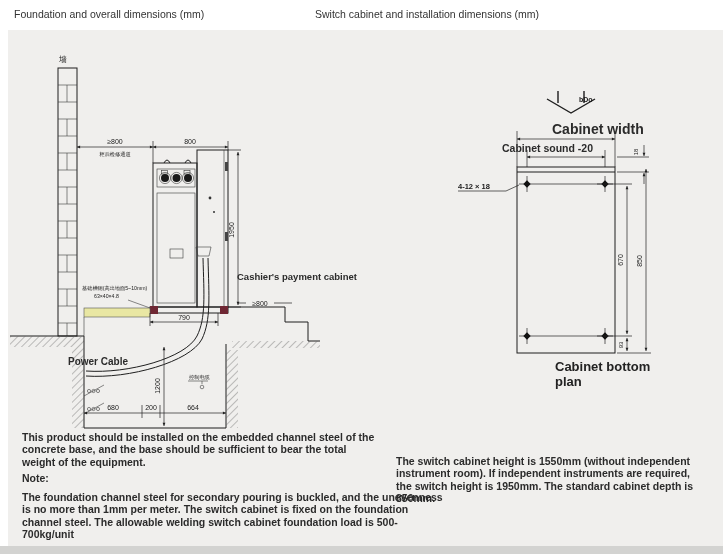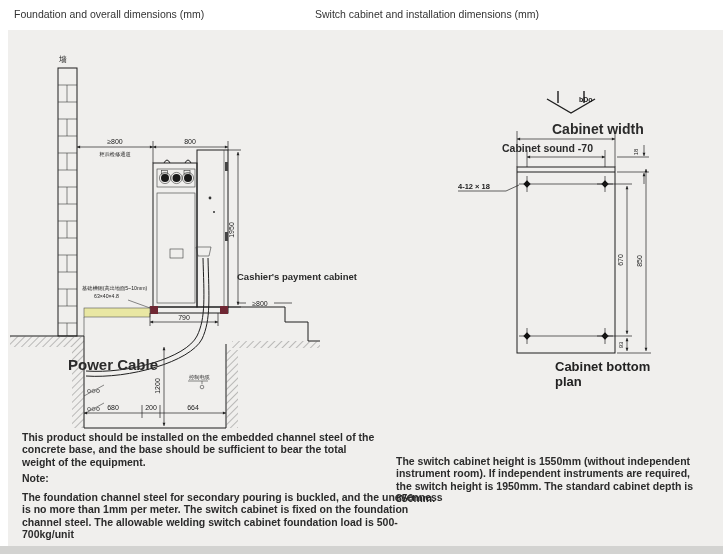--- a/index.html
+++ b/index.html
@@ -215,21 +215,21 @@
     <text class="dim" x="642" y="261" text-anchor="middle" transform="rotate(-90 642 261)">850</text>
   </g>
 
   <g>
     <line class="dl" x1="627" y1="338" x2="627" y2="351" marker-start="url(#ma)" marker-end="url(#ma)"></line>
     <text class="dimsm" x="623" y="345" text-anchor="middle" transform="rotate(-90 623 345)">93</text>
   </g>
 </svg>
 
 <div class="lbl" style="left:237px;top:271px;font-size:9.5px;font-weight:600;">Cashier's payment cabinet</div>
-<div class="lbl" style="left:68px;top:356px;font-size:15px;font-weight:600;">Power Cable</div>
+<div class="lbl" style="left:68px;top:356px;font-size:10px;font-weight:600;">Power Cable</div>
 <div class="lbl" style="left:552px;top:121px;font-size:14px;font-weight:700;">Cabinet width</div>
-<div class="lbl" style="left:502px;top:142px;font-size:10.5px;font-weight:700;">Cabinet sound -70</div>
+<div class="lbl" style="left:502px;top:142px;font-size:10.5px;font-weight:700;">Cabinet sound -20</div>
 <div class="para caption" style="left:555px;top:360px;width:125px;">Cabinet bottom plan</div>
 
 <div class="para" style="left:22px;top:431px;width:356px;">This product should be installed on the embedded channel steel of the concrete base, and the base should be sufficient to bear the total weight of the equipment.</div>
 <div class="para" style="left:22px;top:472px;width:100px;">Note:</div>
 <div class="para" style="left:22px;top:491px;width:424px;">The foundation channel steel for secondary pouring is buckled, and the unevenness is no more than 1mm per meter. The switch cabinet is fixed on the foundation channel steel. The allowable welding switch cabinet foundation load is 500-700kg/unit</div>
 <div class="para" style="left:396px;top:431px;width:310px;margin-top:24px;">The switch cabinet height is 1550mm (without independent instrument room). If independent instruments are required, the switch height is 1950mm. The standard cabinet depth is 850mm.</div>
 
 </body></html>

